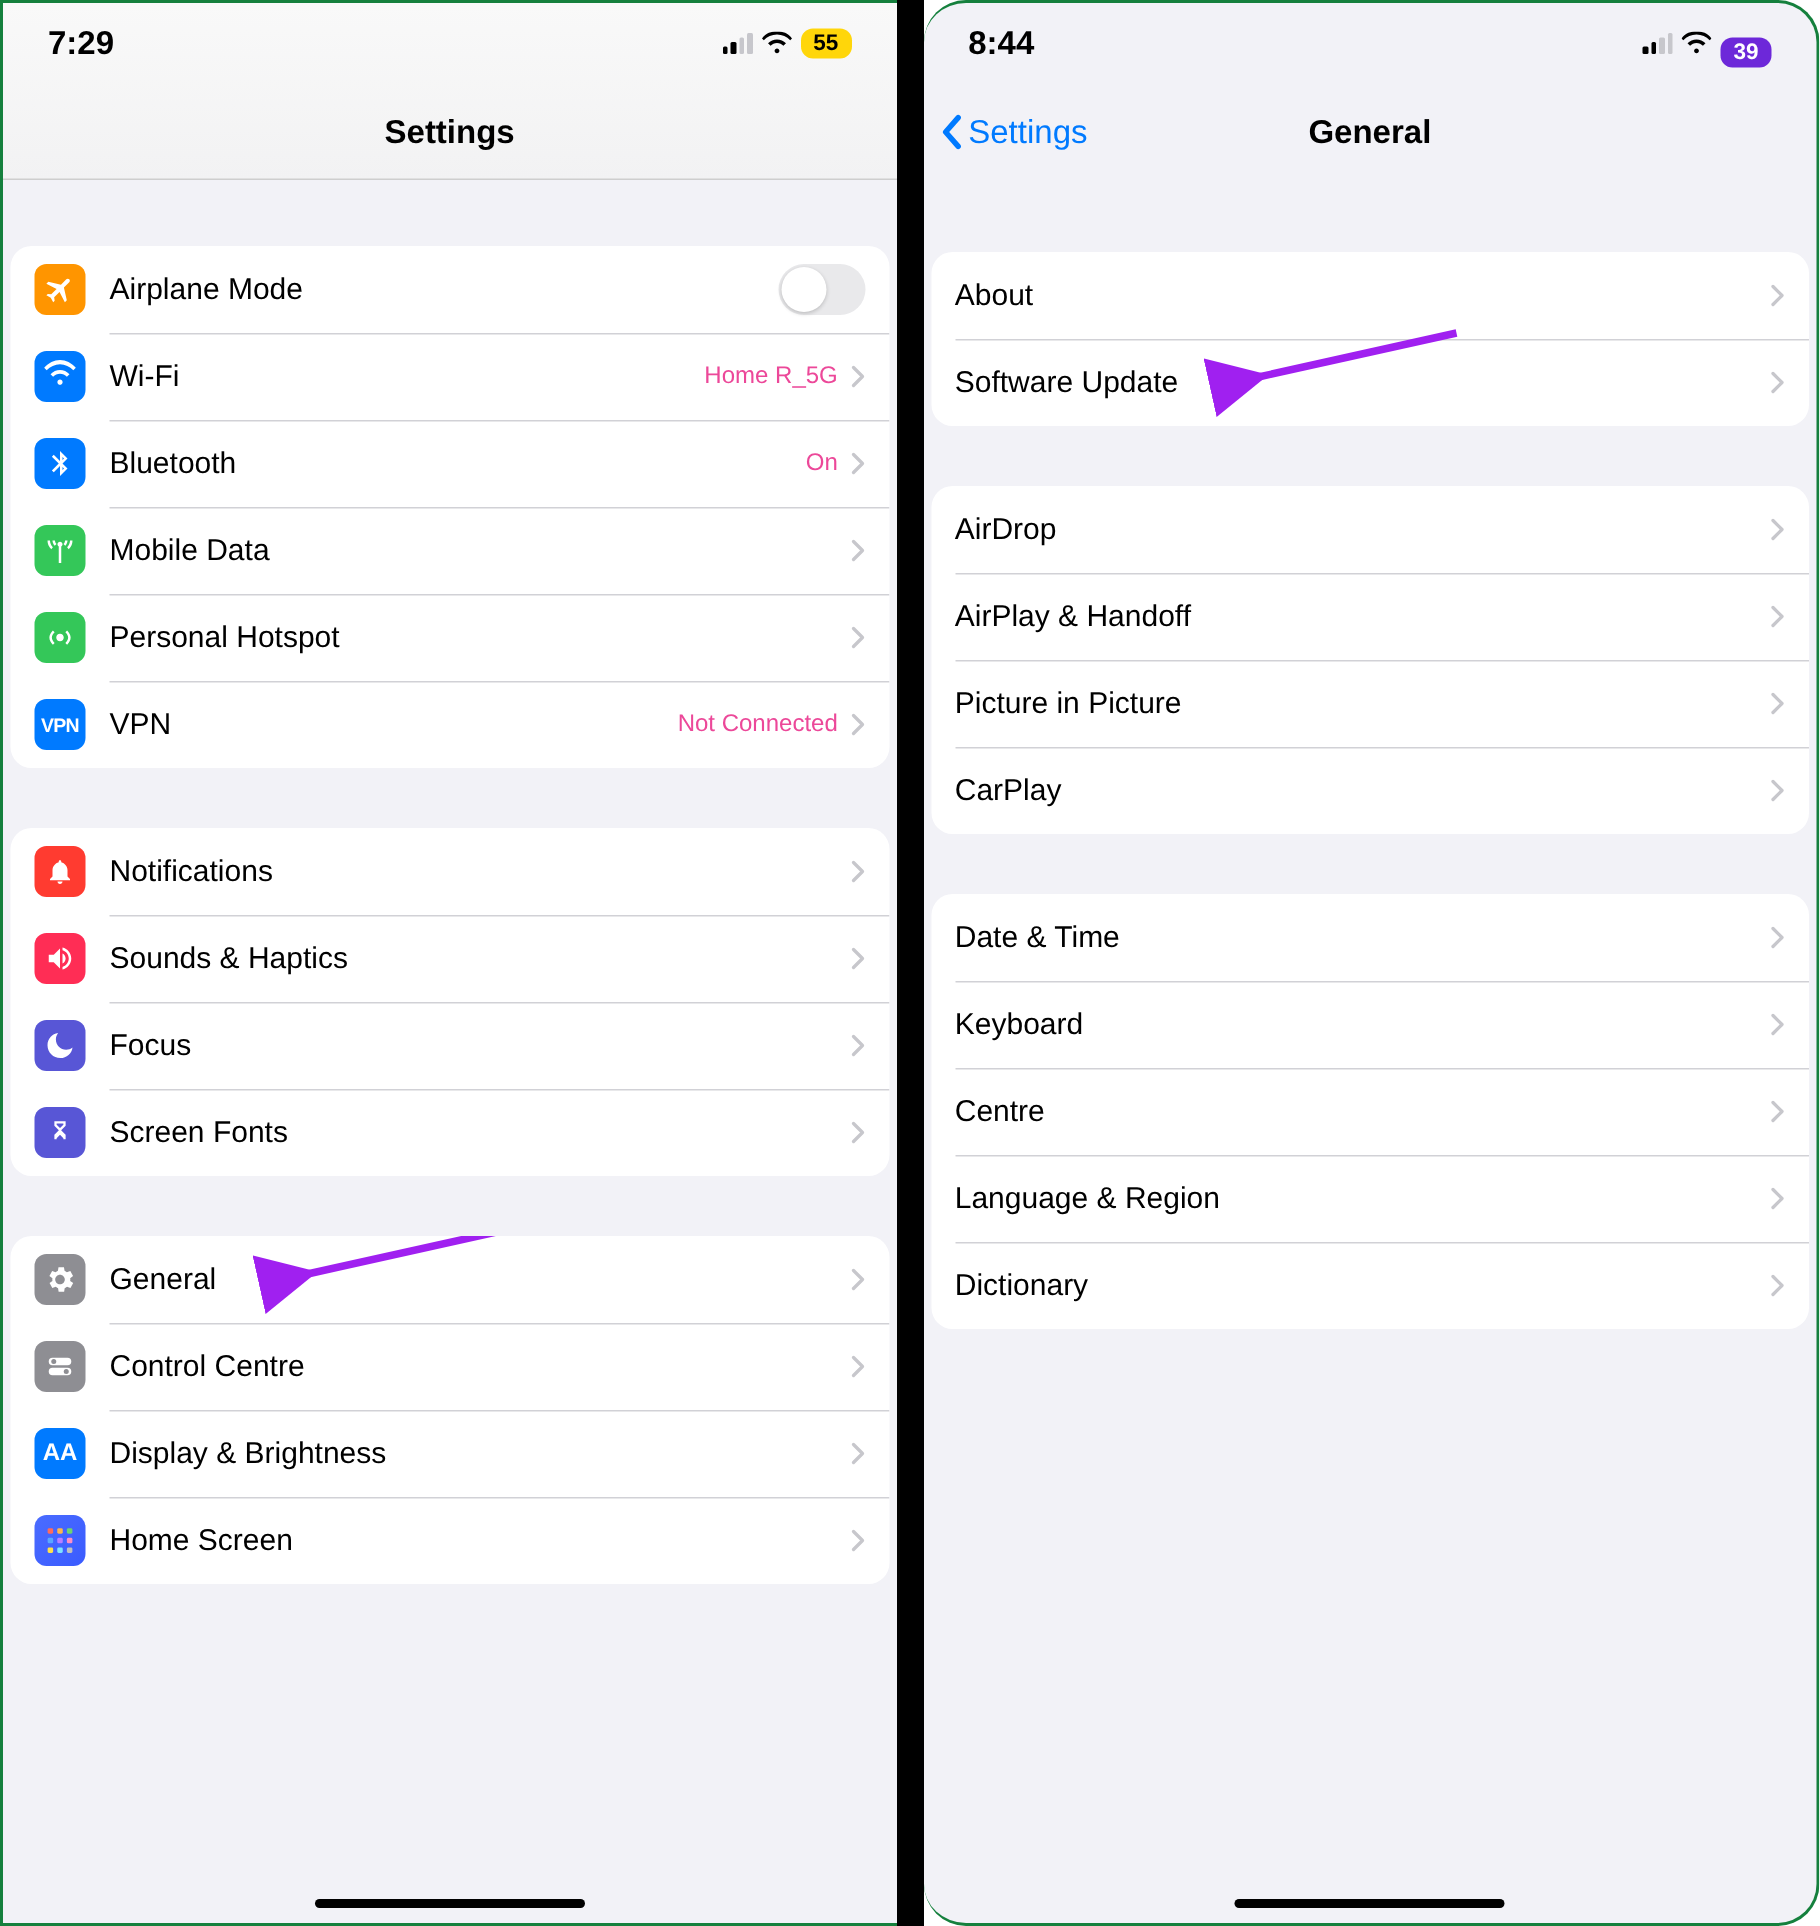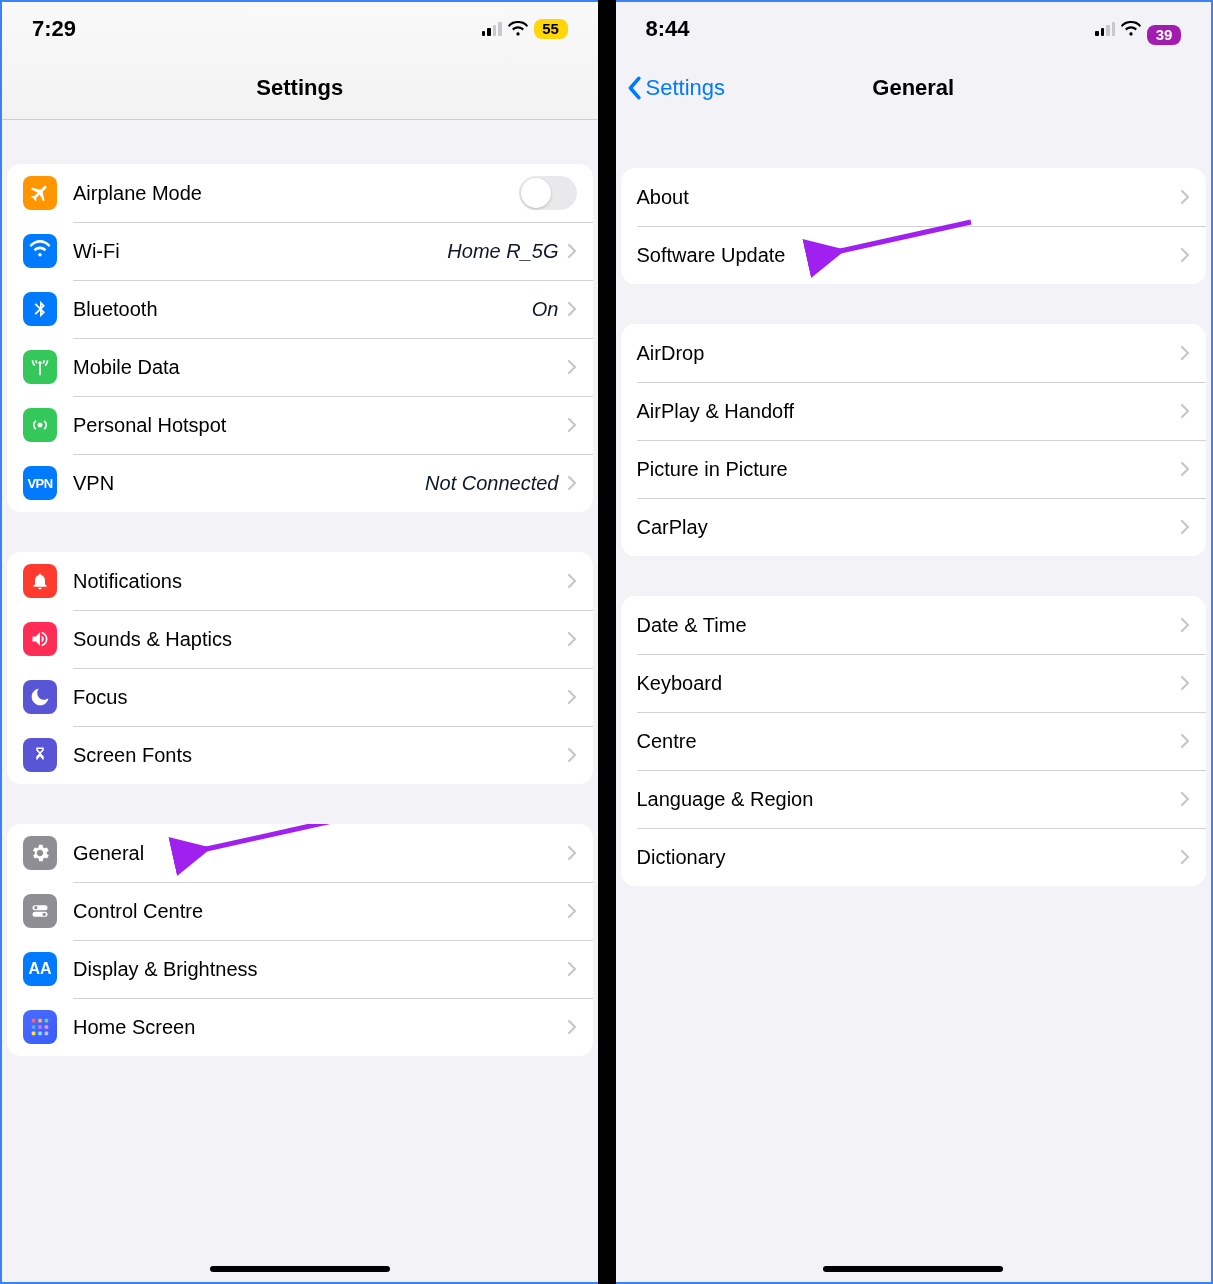--- a/index.html
+++ b/index.html
@@ -1,35 +1,35 @@
 <!DOCTYPE html>
 <html><head>
 <meta charset="utf-8">
 <style>
   * { box-sizing: border-box; margin: 0; padding: 0; font-family: -apple-system, "Helvetica Neue", Arial, sans-serif; }
   body { background: #fff; display: flex; width: 1213px; height: 1284px; }
   .divider { width: 18px; background: #000; }
-  .phone { flex: 1; background: #f2f2f7; border: 2px solid #3b82f6; display: flex; flex-direction: column; overflow: hidden; position: relative; }
+  .phone { flex: 1; background: #f2f2f7; border: 2px solid #15803d; display: flex; flex-direction: column; overflow: hidden; position: relative; }
   .phone-left { border-right: none; }
-  .phone-right { border-left: none; }
+  .phone-right { border-left: none; border-radius: 28px; }
 
   
   .status-bar { height: 54px; display: flex; align-items: center; justify-content: space-between; padding: 0 30px; font-size: 22px; font-weight: 600; }
   .status-right { display: flex; align-items: center; gap: 6px; }
   .signal-bars { display: flex; align-items: flex-end; gap: 2px; height: 14px; }
   .signal-bars span { display: block; width: 3.5px; background: #000; border-radius: 1px; }
   .signal-bars span.dim { background: #c7c7cc; }
   .signal-bars .b1 { height: 5px; }
   .signal-bars .b2 { height: 8px; }
   .signal-bars .b3 { height: 11px; }
   .signal-bars .b4 { height: 14px; }
   .wifi-icon { width: 20px; height: 16px; }
   .battery-pill { border-radius: 8px; padding: 1px 5px; font-size: 15px; font-weight: 700; line-height: 18px; min-width: 34px; text-align: center; }
   .battery-yellow { background: #ffd60a; color: #000; }
-  .battery-black { background: #a21caf; color: #fff; margin-top: 11px; }
+  .battery-black { background: #6d28d9; color: #fff; margin-top: 11px; }
 
   
   .nav-bar { height: 64px; display: flex; align-items: center; justify-content: center; position: relative; border-bottom: 0.5px solid rgba(0,0,0,0.15); }
   .nav-bar.no-border { border-bottom: none; }
   .nav-title { font-size: 22px; font-weight: 700; }
   .nav-back { position: absolute; left: 10px; display: flex; align-items: center; color: #007aff; font-size: 22px; cursor: pointer; font-weight: 400; }
   .nav-back svg { width: 16px; height: 24px; margin-right: 4px; }
 
   .phone-left .top-area { background: linear-gradient(#f9f9f9,#f2f2f3); }
 
@@ -41,21 +41,21 @@
   .phone-left .group:first-child { margin-top: 44px; }
 
   .row { display: flex; align-items: center; min-height: 58px; padding: 0 16px; position: relative; cursor: pointer; }
   .row + .row::before { content: ""; position: absolute; top: 0; left: 66px; right: 0; height: 0.6px; background: #d1d1d6; }
   .phone-right .row + .row::before { left: 16px; }
   .phone-right .row { font-weight: 400; }
 
   .row .icon-box { width: 34px; height: 34px; border-radius: 8px; margin-right: 16px; display: flex; align-items: center; justify-content: center; color: #fff; flex-shrink: 0; font-size: 18px; font-weight: 700; }
   .row .label { font-size: 20px; color: #000; flex-shrink: 0; }
   .row .spacer { flex: 1; }
-  .row .detail { font-size: 20px; color: #0f172a; margin-right: 8px; font-style: italic; }
+  .row .detail { font-size: 16px; color: #ec4899; margin-right: 8px; }
   .chevron { color: #c7c7cc; font-size: 22px; }
   .chevron svg { width: 10px; height: 16px; display: block; }
 
   .toggle { width: 58px; height: 34px; background: #e9e9eb; border-radius: 20px; position: relative; }
   .toggle::after { content: ""; position: absolute; width: 30px; height: 30px; background: #fff; border-radius: 50%; top: 2px; left: 2px; box-shadow: 0 1px 3px rgba(0,0,0,0.2); }
 
   
   .ic-orange { background: #ff9500; }
   .ic-blue   { background: #007aff; }
   .ic-green  { background: #34c759; }

